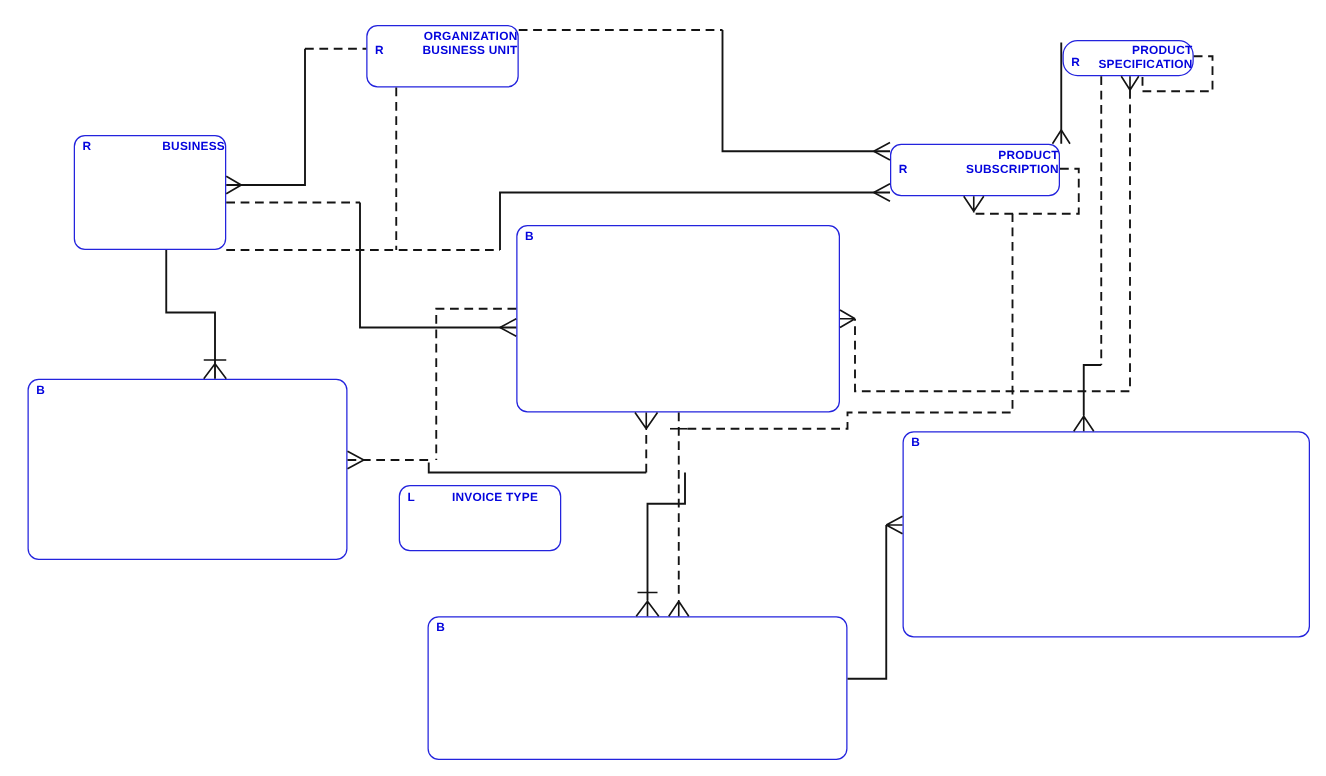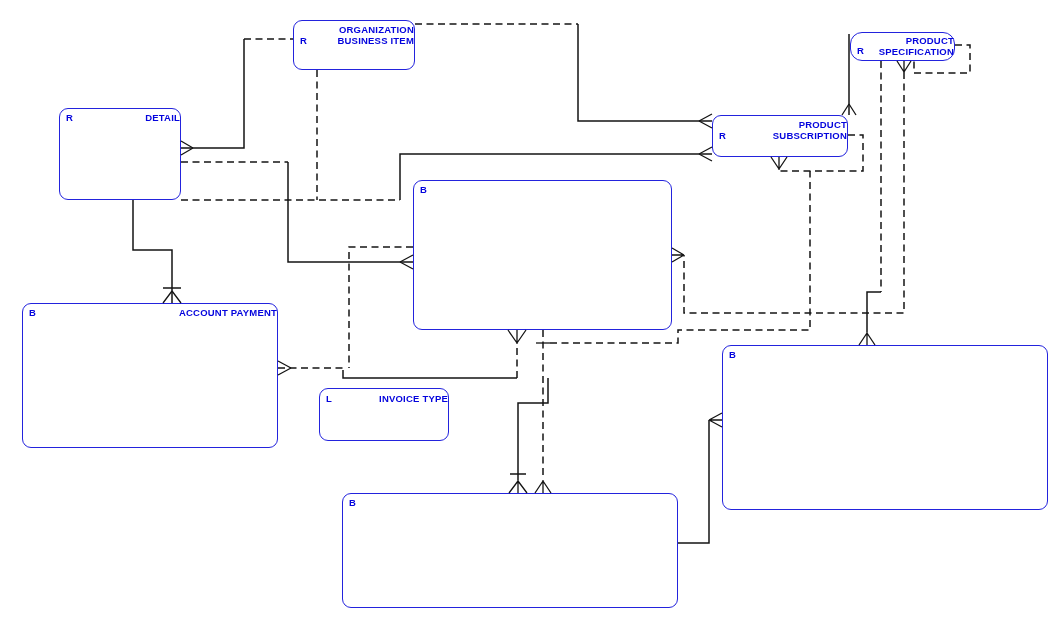--- a/index.html
+++ b/index.html
@@ -9,45 +9,45 @@
   }
   .entity{
     position:absolute;background:#ffffff;
     border:1.6px solid #2323dd;border-radius:9px;
     color:#0404dd;font-weight:bold;font-size:9.5px;letter-spacing:.2px;
     box-sizing:border-box;z-index:2;
   }
   .entity .prefix{position:absolute;left:6px;top:3px;}
   .entity.twoline .prefix{top:14px;}
   .entity .title{position:absolute;left:0;right:0;top:3px;text-align:right;line-height:11px;white-space:nowrap;}
-  .entity.leftalign .title{text-align:right;left:24px;top:4px;}
+  .entity.leftalign .title{text-align:center;left:24px;top:4px;}
   .entity.leftalign .prefix{top:4px;}
   #rel-layer{position:absolute;left:0;top:0;z-index:3;pointer-events:none;}
   #rel-layer g{pointer-events:stroke;}
   .ln{fill:none;stroke:#141414;stroke-width:1.5;}
   .dash{stroke-dasharray:7,4.5;}
   .crow{fill:none;stroke:#141414;stroke-width:1.3;}
 </style>
 </head>
 <body>
 
 <div id="canvas">
 
   <div class="entity twoline" style="left:293px;top:20px;width:122px;height:50px;">
     <span class="prefix">R</span>
     <div class="title">
       <span>ORGANIZATION</span><br>
-      <span>BUSINESS ITEM</span>
+      <span>BUSINESS UNIT</span>
     </div>
   </div>
 
   <div class="entity" style="left:59px;top:108px;width:122px;height:92px;">
     <span class="prefix">R</span>
     <div class="title">
-      <span>DETAIL</span>
+      <span>BUSINESS</span>
     </div>
   </div>
 
   <div class="entity twoline" style="left:850px;top:32px;width:105px;height:29px;border-radius:12px;">
     <span class="prefix" style="top:12px;">R</span>
     <div class="title" style="top:2px;">
       <span>PRODUCT</span><br>
       <span>SPECIFICATION</span>
     </div>
   </div>
@@ -59,23 +59,20 @@
       <span>SUBSCRIPTION</span>
     </div>
   </div>
 
   <div class="entity" style="left:413px;top:180px;width:259px;height:150px;">
     <span class="prefix">B</span>
   </div>
 
   <div class="entity" style="left:22px;top:303px;width:256px;height:145px;">
     <span class="prefix">B</span>
-    <div class="title">
-      <span>ACCOUNT PAYMENT</span>
-    </div>
   </div>
 
   <div class="entity leftalign" style="left:319px;top:388px;width:130px;height:53px;">
     <span class="prefix">L</span>
     <div class="title">
       <span>INVOICE TYPE</span>
     </div>
   </div>
 
   <div class="entity" style="left:342px;top:493px;width:336px;height:115px;">

